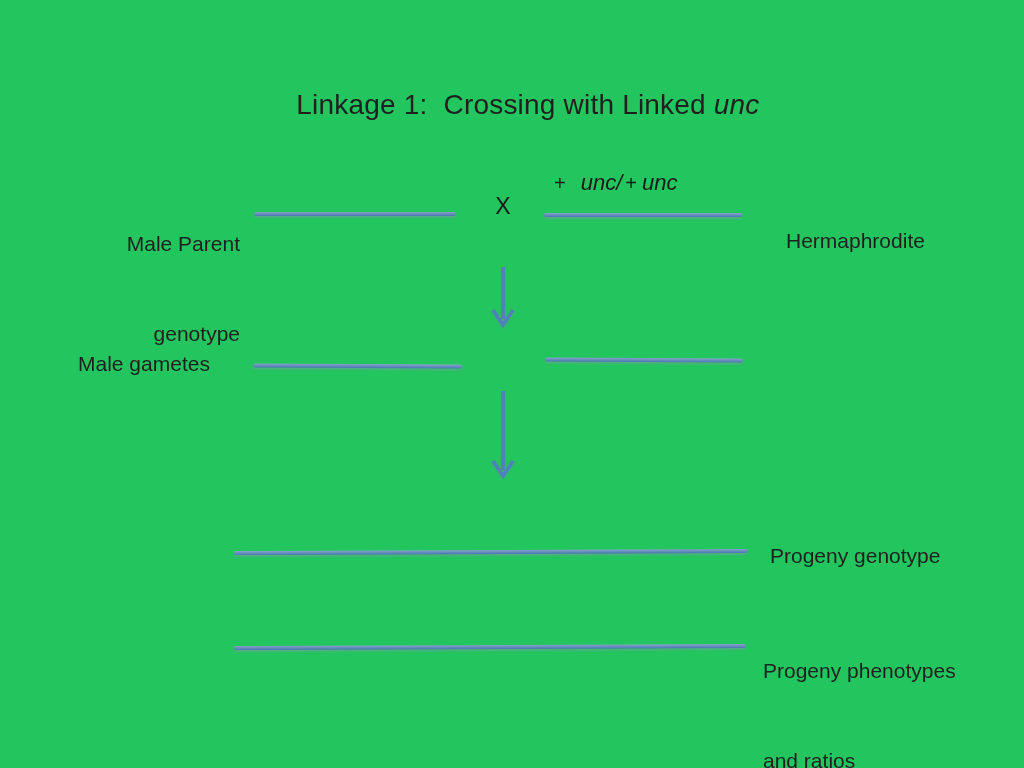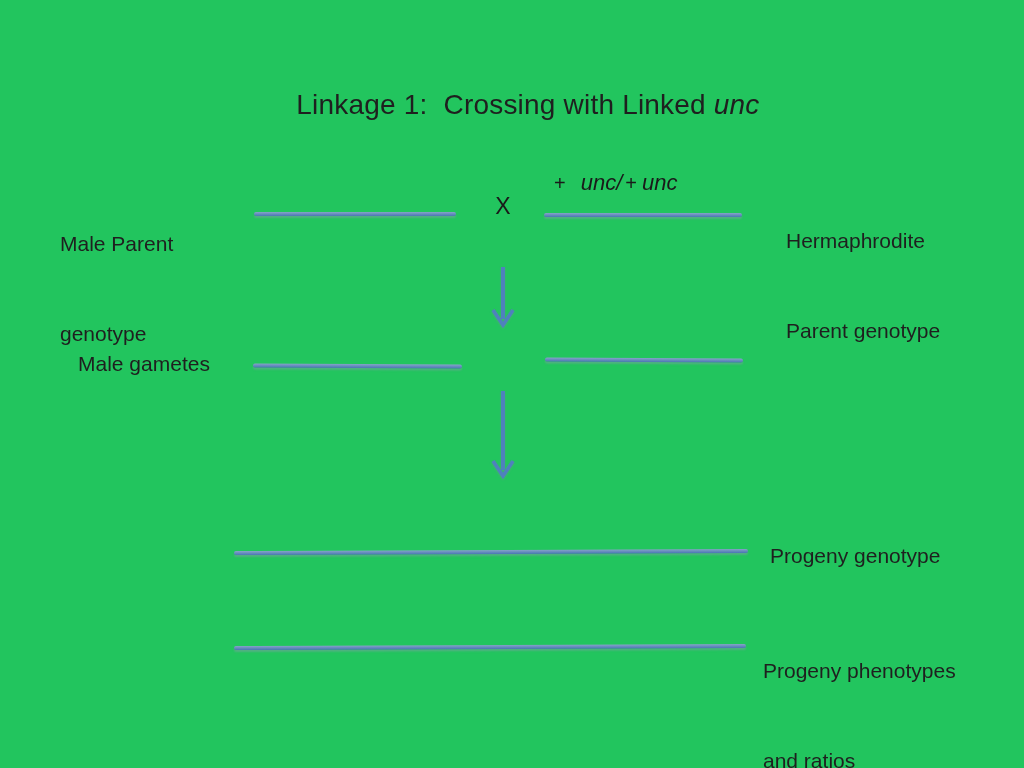--- a/index.html
+++ b/index.html
@@ -27,21 +27,21 @@
     color: var(--text-dark, #1f1f1f);
   }
   .title .it { font-style: italic; }
 
   .lbl {
     font-size: 21px;
     line-height: 30px;
     color: var(--text-dark, #1f1f1f);
     white-space: pre-wrap;
   }
-  .lbl.center { text-align: left; }
+  .lbl.center { text-align: right; }
 
   
   .hline {
     position: absolute;
     height: 4px;
     border-radius: 2px;
     background: linear-gradient(#87a3c9, #4a77b3);
     box-shadow: 0 2px 2px rgba(140, 152, 172, 0.45);
   }
 
@@ -95,21 +95,20 @@
   <div class="abs cross-x" style="left:489px; top:193px; width:28px;">X</div>
 
   <div class="abs genotype" style="left:554px; top:170px;text-align:right;">
     <span class="plus p1">+</span><span class="gene">unc/</span><span class="plus p2">+</span><span class="gene">unc</span>
   </div>
 
   <div class="hline" style="left:544px; top:213px; width:198px;"></div>
 
   <div class="abs lbl" style="left:786px; top:166px;">
     <div>Hermaphrodite</div>
-    <div>Parent genotype</div>
   </div>
 
   <div class="arrow" style="left:490px; top:265px;">
     <svg width="26" height="63" viewBox="0 0 26 63" fill="none">
       <line x1="13" y1="2" x2="13" y2="54" stroke="currentColor" stroke-width="4"></line>
       <polyline points="3,45 13,60 23,45" stroke="currentColor" stroke-width="3.6" fill="none"></polyline>
     </svg>
   </div>
 
   <div class="abs lbl" style="left:78px; top:349px;">Male gametes</div>

